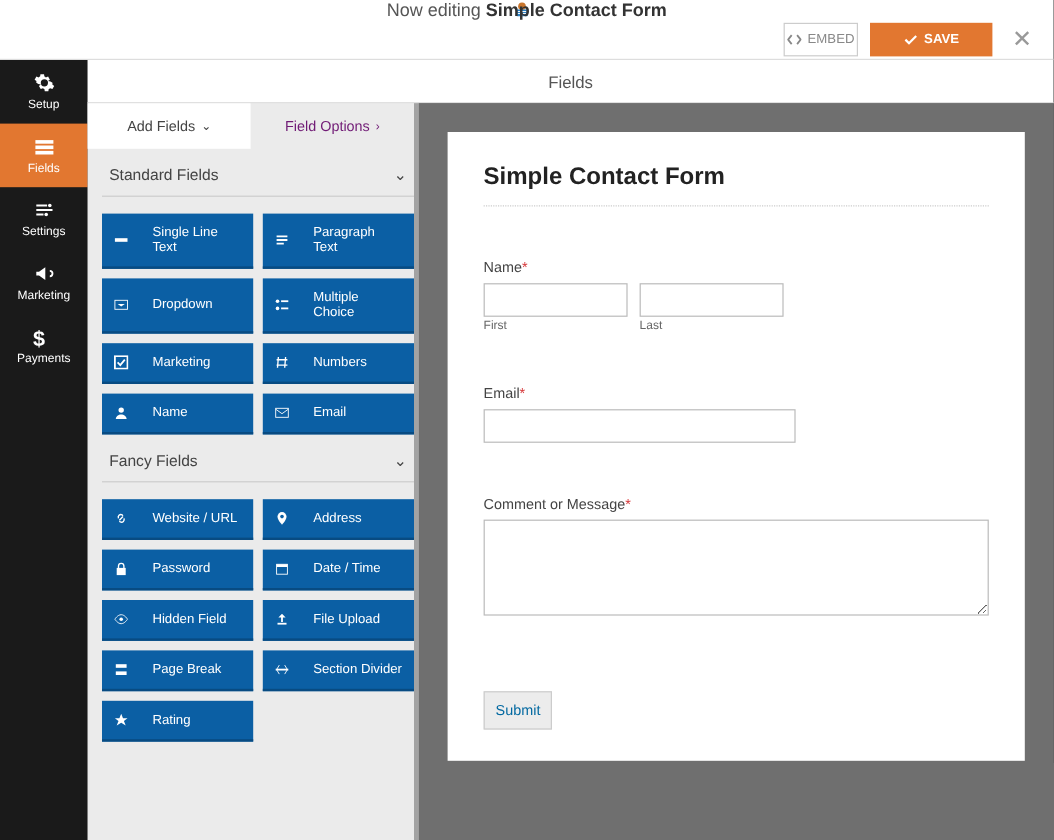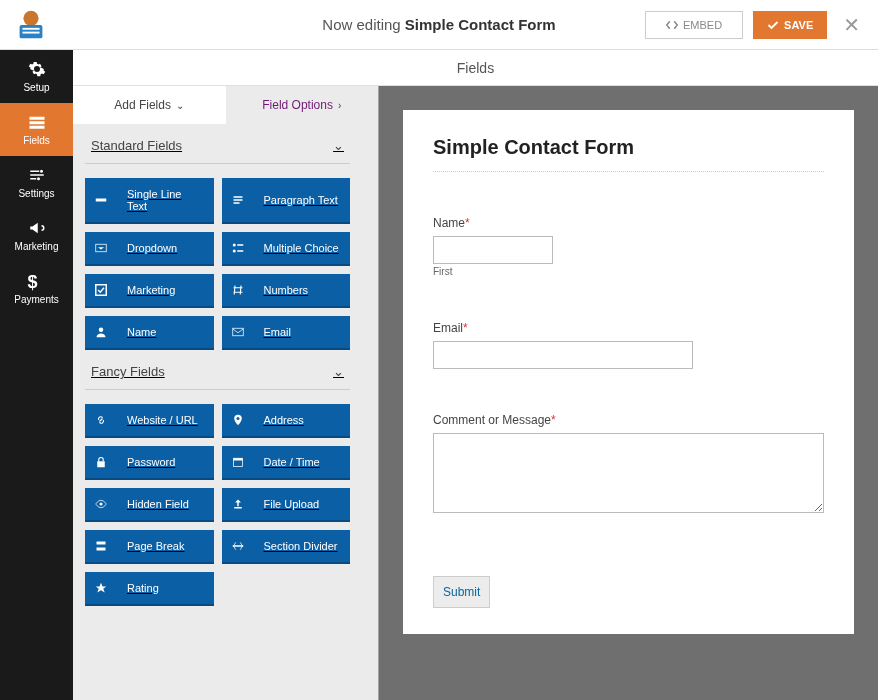--- a/index.html
+++ b/index.html
@@ -1,47 +1,47 @@
 <!DOCTYPE html>
 <html><head>
 <meta charset="utf-8">
 <style>
 * { box-sizing: border-box; margin: 0; padding: 0; }
 body { font-family: -apple-system, BlinkMacSystemFont, "Segoe UI", Arial, sans-serif; font-size: 13px; background: #5a5a5a; width: 878px; height: 700px; overflow: hidden; }
 
-.topbar { height: 50px; background: #fff; border-bottom: 1px solid #ddd; display: flex; align-items: center; padding: 0 12px; position: relative; }
+.topbar { height: 50px; background: #fff; border-bottom: 1px solid #ddd; display: flex; align-items: center; padding: 0 12px; position: relative; flex-direction: column; }
 .logo { width: 38px; height: 38px; margin-right: 8px; }
 .editing-title { position: absolute; left: 50%; transform: translateX(-50%); font-size: 15px; color: #555; }
 .editing-title b { color: #333; font-weight: 600; }
 .top-actions { margin-left: auto; display: flex; align-items: center; gap: 10px; }
-.btn-embed { background: #fff; border: 1px solid #ccc; color: #888; padding: 7px 20px; font-size: 11px; cursor: pointer; display: flex; align-items: center; gap: 5px; }
-.btn-save { background: #e27730; border: none; color: #fff; padding: 8px 14px; font-size: 11px; cursor: pointer; display: flex; align-items: center; gap: 5px; font-weight: 600; }
+.btn-embed { background: #fff; border: 1px solid #ccc; color: #888; padding: 7px 2px; font-size: 11px; cursor: pointer; display: flex; align-items: center; gap: 5px; }
+.btn-save { background: #e27730; border: none; color: #fff; padding: 8px 28px; font-size: 11px; cursor: pointer; display: flex; align-items: center; gap: 5px; font-weight: 600; }
 .close-x { color: #999; font-size: 20px; cursor: pointer; padding: 4px 6px; }
 
 .main { display: flex; height: calc(100% - 50px); }
 
 .leftnav { width: 73px; background: #1a1a1a; display: flex; flex-direction: column; }
 .nav-item { display: flex; flex-direction: column; align-items: center; justify-content: center; padding: 10px 0; color: #fff; cursor: pointer; font-size: 10px; gap: 4px; }
 .nav-item.active { background: #e27730; }
 .nav-item svg, .nav-item .nav-ico { width: 18px; height: 18px; }
 
 .fields-header { background: #fff; height: 36px; display: flex; align-items: center; justify-content: center; border-bottom: 1px solid #e0e0e0; color: #555; font-size: 14px; }
 
 .workspace { flex: 1; display: flex; flex-direction: column; }
 
 .panels { flex: 1; display: flex; }
 
-.leftpanel { width: 306px; background: #ebebeb; display: flex; flex-direction: column; border-right: 1px solid #a3a3a3; }
+.leftpanel { width: 276px; background: #ebebeb; display: flex; flex-direction: column; border-right: 4px solid #a3a3a3; }
 .tabs { display: flex; }
 .tab { flex: 1; text-align: center; padding: 12px 0; font-size: 12px; color: #444; cursor: pointer; display: flex; align-items: center; justify-content: center; gap: 5px; }
 .tab.active { background: #fff; }
 .tab.inactive { background: #ebebeb; color: #701a75; }
 .chev { font-size: 10px; }
 
-.scroll-area { overflow-y: auto; flex: 1; padding: 0 28px 16px 12px; text-decoration: underline; }
+.scroll-area { overflow-y: auto; flex: 1; padding: 0 0 16px 12px; }
 .group-head { display: flex; justify-content: space-between; align-items: center; padding: 14px 6px 10px 6px; color: #444; font-size: 13px; border-bottom: 1px solid #ccc; cursor: pointer; }
 .field-grid { display: grid; grid-template-columns: 1fr 1fr; gap: 8px; padding-top: 14px; }
 .field-btn { background: #0b5fa4; color: #fff; border: none; text-align: left; padding: 10px 10px; font-size: 11px; cursor: pointer; display: flex; align-items: center; gap: 20px; border-bottom: 2px solid #084b82; }
 .field-btn svg { width: 12px; height: 12px; flex-shrink: 0; }
 
 .canvas-wrap { flex: 1; background: #6f6f6f; padding: 24px; overflow: auto; }
 .form-canvas { background: #fff; padding: 26px 30px; }
 .form-title { font-size: 20px; font-weight: 600; color: #222; margin-bottom: 12px; }
 .divider { border-top: 1px dotted #ccc; margin-bottom: 20px; }
 .form-row { margin-bottom: 20px; margin-top: 44px; }
@@ -275,20 +275,24 @@
           <div class="form-title">Simple Contact Form</div>
           <div class="divider"></div>
 
           <div class="form-row">
             <label class="form-label"><span>Name</span><span class="req">*</span></label>
             <div class="name-inputs">
               <div class="name-col">
                 <input class="text-input" style="">
                 <span class="sub-label">First</span>
               </div>
+              <div class="name-col">
+                <input class="text-input" style="">
+                <span class="sub-label">Last</span>
+              </div>
             </div>
           </div>
 
           <div class="form-row">
             <label class="form-label"><span>Email</span><span class="req">*</span></label>
             <input class="email-input" style="">
           </div>
 
           <div class="form-row">
             <label class="form-label"><span>Comment or Message</span><span class="req">*</span></label>

